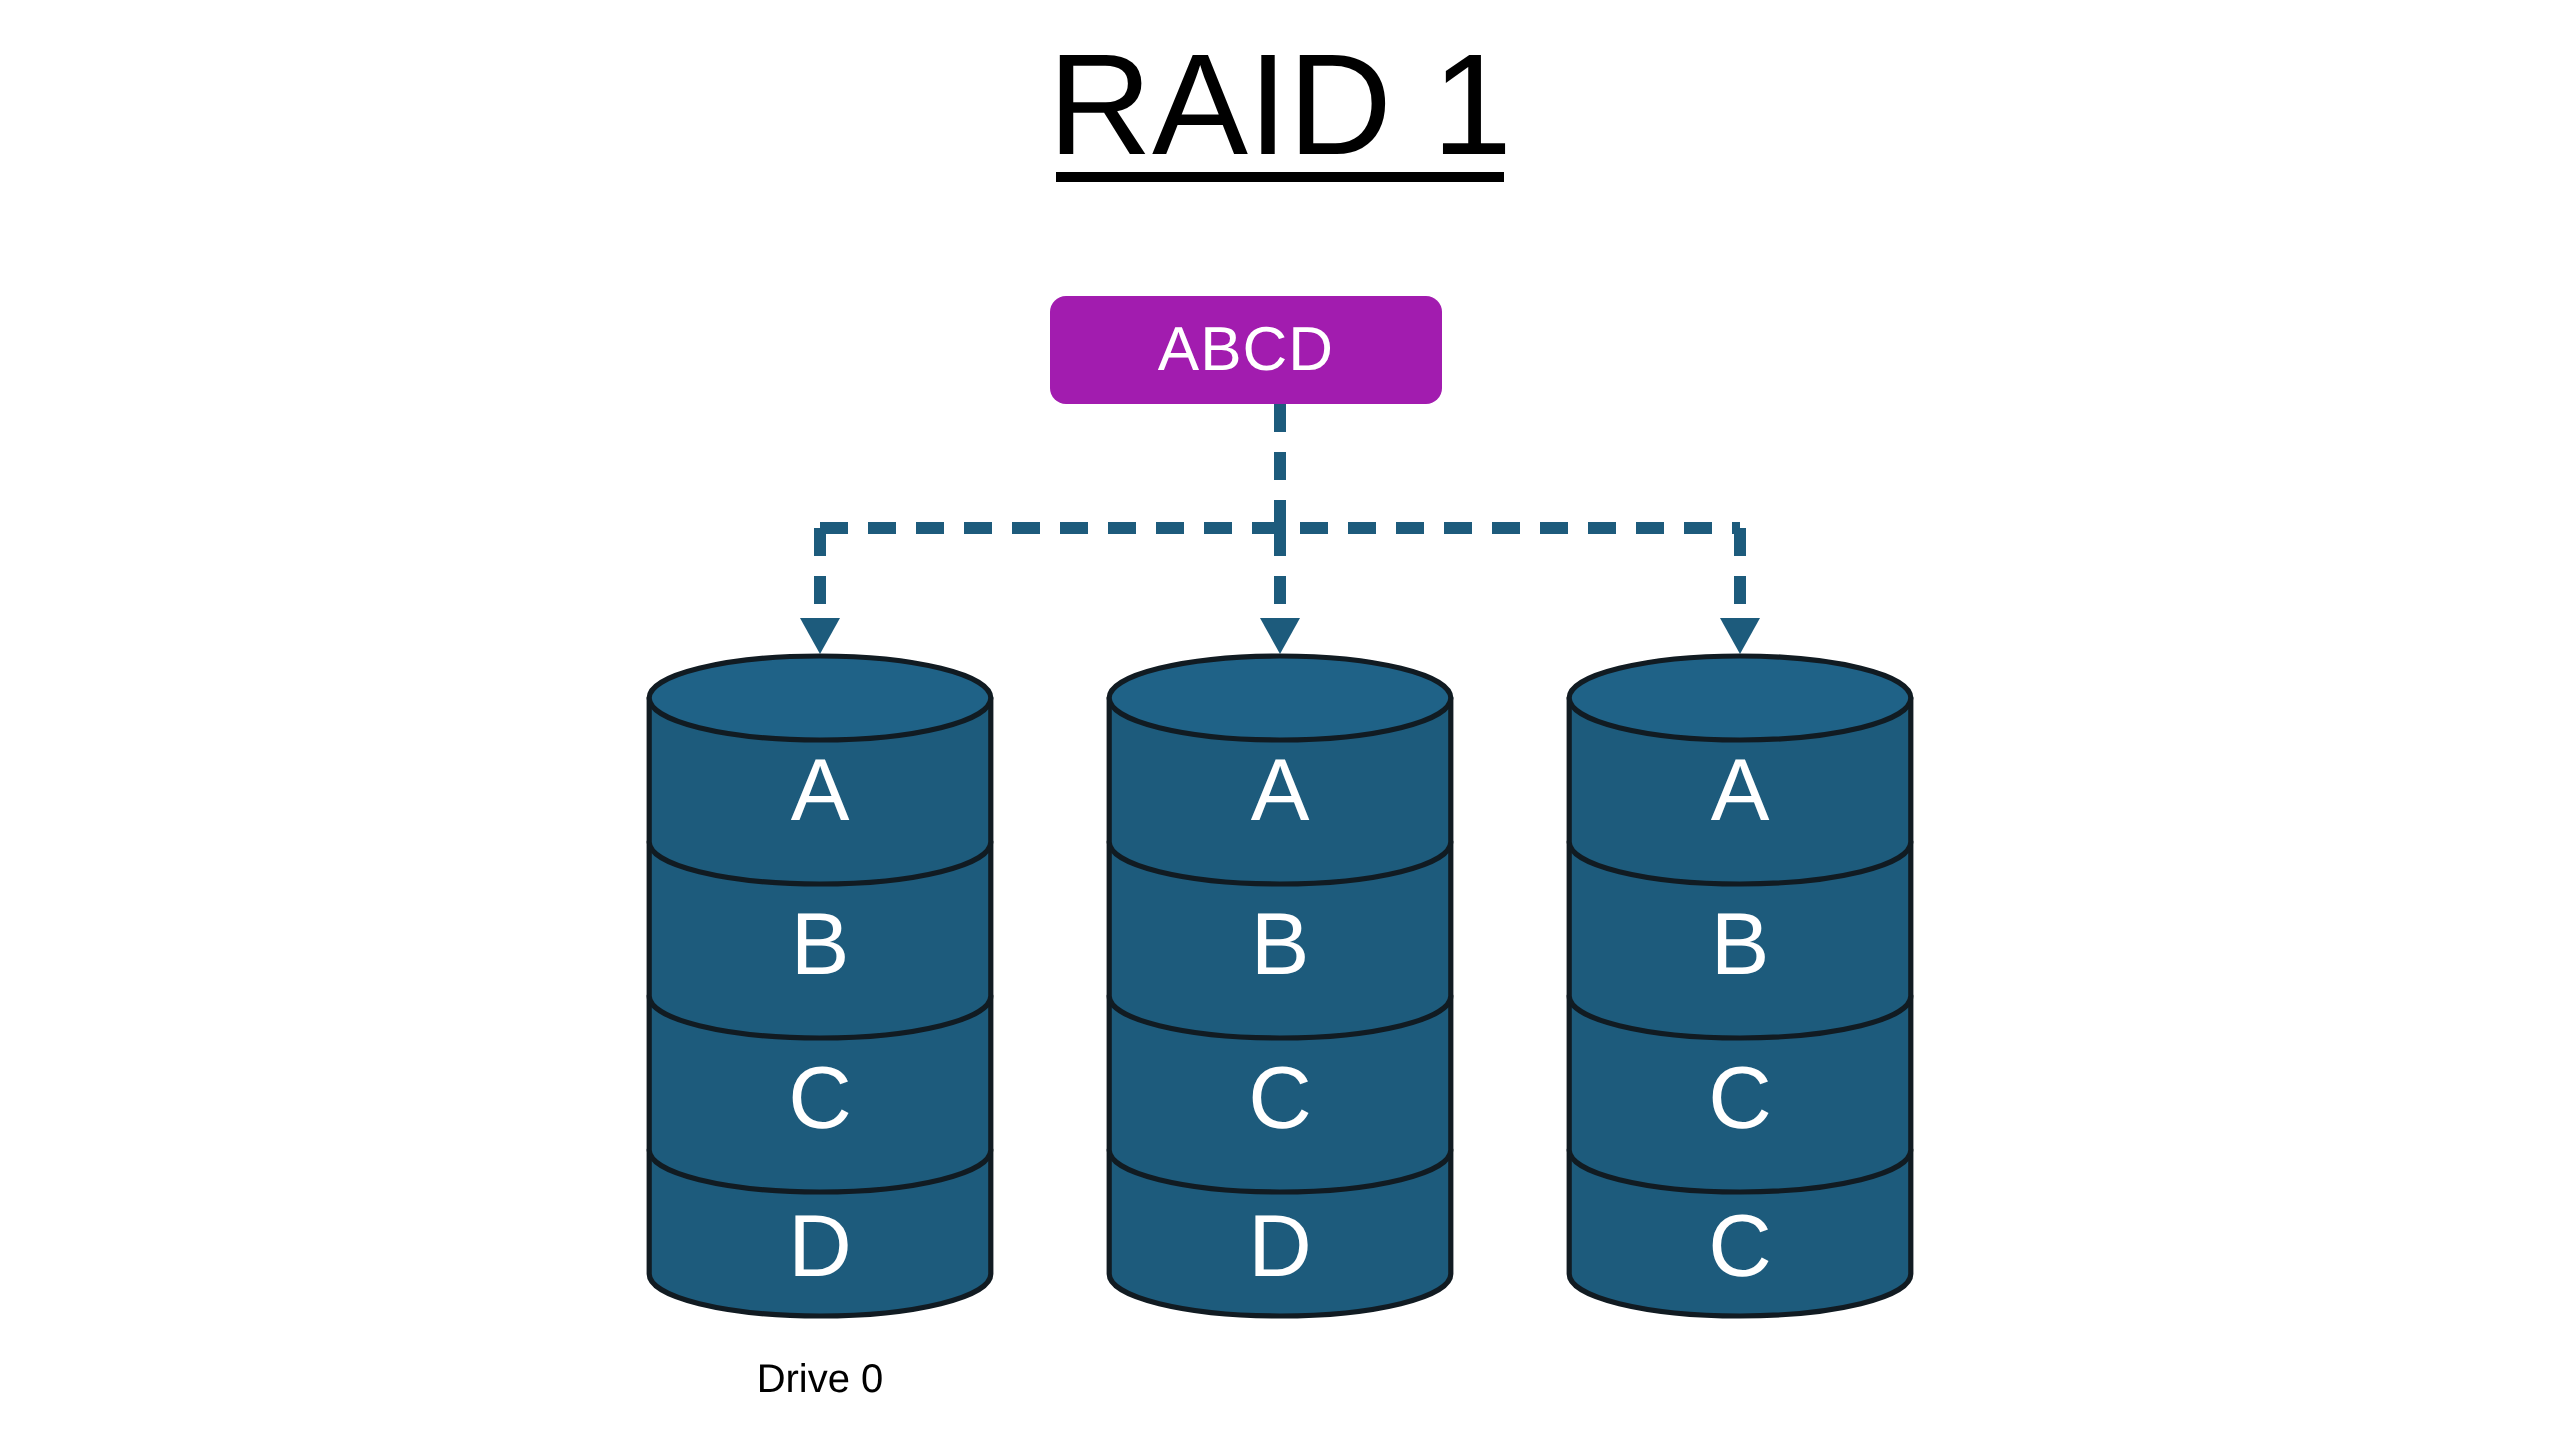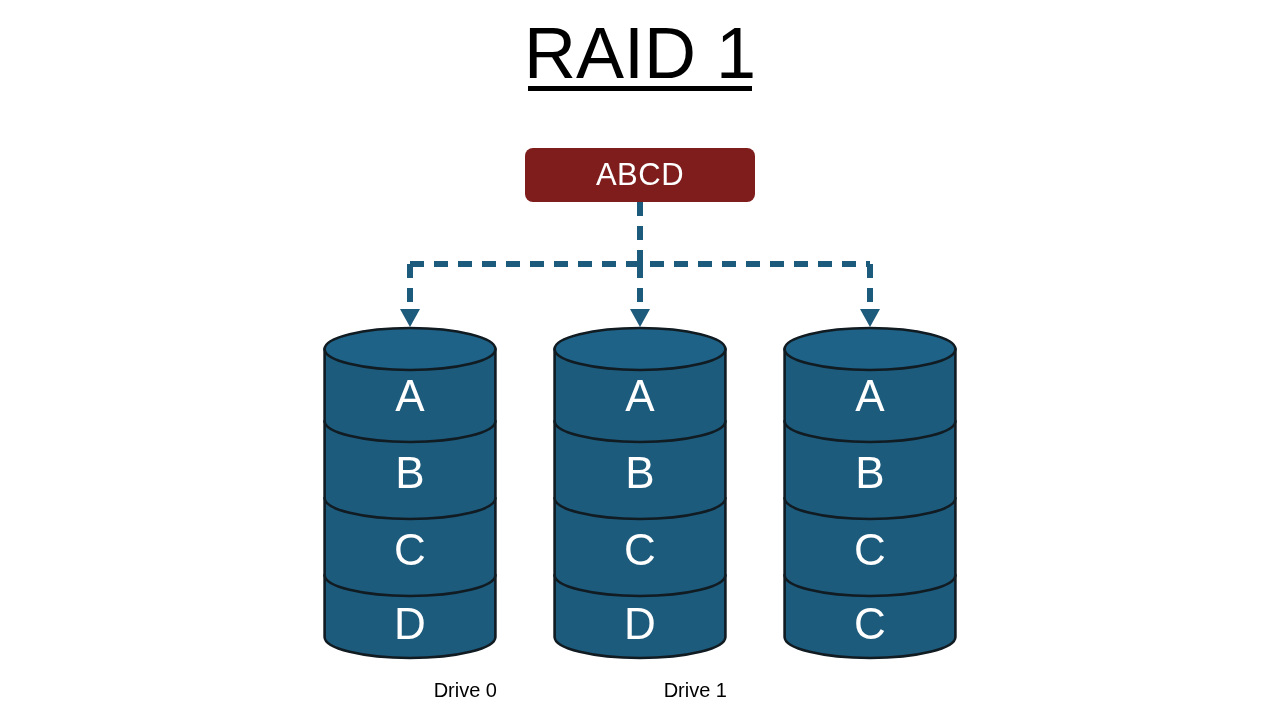--- a/index.html
+++ b/index.html
@@ -48,23 +48,23 @@
     width: 224px;
     height: 5px;
     background: #000000;
   }
 
   
   #source-box {
     position: absolute;
     left: 525px;
     top: 148px;
-    width: 230px;
+    width: 196px;
     height: 54px;
-    background: #7f1d1d;
+    background: #a21caf;
     border-radius: 8px;
     box-sizing: border-box;
     display: flex;
     align-items: center;
     justify-content: center;
   }
   #source-box-label {
     color: #ffffff;
     font-size: 31px;
     font-weight: 400;
@@ -109,21 +109,21 @@
     font-size: 44px;
     line-height: 46px;
     font-weight: 400;
     font-family: "Liberation Sans", sans-serif;
     pointer-events: none;
   }
   .drive-caption {
     position: absolute;
     left: 0;
     width: 174px;
-    text-align: right;
+    text-align: center;
     color: #000000;
     font-size: 20px;
     line-height: 24px;
     font-weight: 400;
   }
 </style>
 </head>
 <body>
 
 <div id="stage">
@@ -190,21 +190,20 @@
           <path d="M 1.6 91 L 1.6 168 A 85.4 21 0 0 0 172.4 168 L 172.4 91 Z" fill="#1d5b7c"></path>
           <path d="M 1.6 19 L 1.6 91 A 85.4 21 0 0 0 172.4 91 L 172.4 19 Z" fill="#1d5b7c"></path>
           <ellipse cx="87" cy="19" rx="85.4" ry="21" fill="#1f6287"></ellipse>
         </g>
       </svg>
       <div class="segment-label" style="top:43px;">A</div>
       <div class="segment-label" style="top:120px;">B</div>
       <div class="segment-label" style="top:197px;">C</div>
       <div class="segment-label" style="top:271px;">D</div>
     </div>
-    <div class="drive-caption" style="top:348px;">Drive 1</div>
   </div>
 
   <div class="drive" id="drive-2" style="left:783px; top:330px;">
     <div class="drive-body">
       <svg class="drive-svg" viewBox="0 0 174 346" preserveAspectRatio="none">
         <g stroke="#111b22" stroke-width="2.6" stroke-linejoin="round">
           <path d="M 1.6 245 L 1.6 307 A 85.4 21 0 0 0 172.4 307 L 172.4 245 Z" fill="#1d5b7c"></path>
           <path d="M 1.6 168 L 1.6 245 A 85.4 21 0 0 0 172.4 245 L 172.4 168 Z" fill="#1d5b7c"></path>
           <path d="M 1.6 91 L 1.6 168 A 85.4 21 0 0 0 172.4 168 L 172.4 91 Z" fill="#1d5b7c"></path>
           <path d="M 1.6 19 L 1.6 91 A 85.4 21 0 0 0 172.4 91 L 172.4 19 Z" fill="#1d5b7c"></path>

